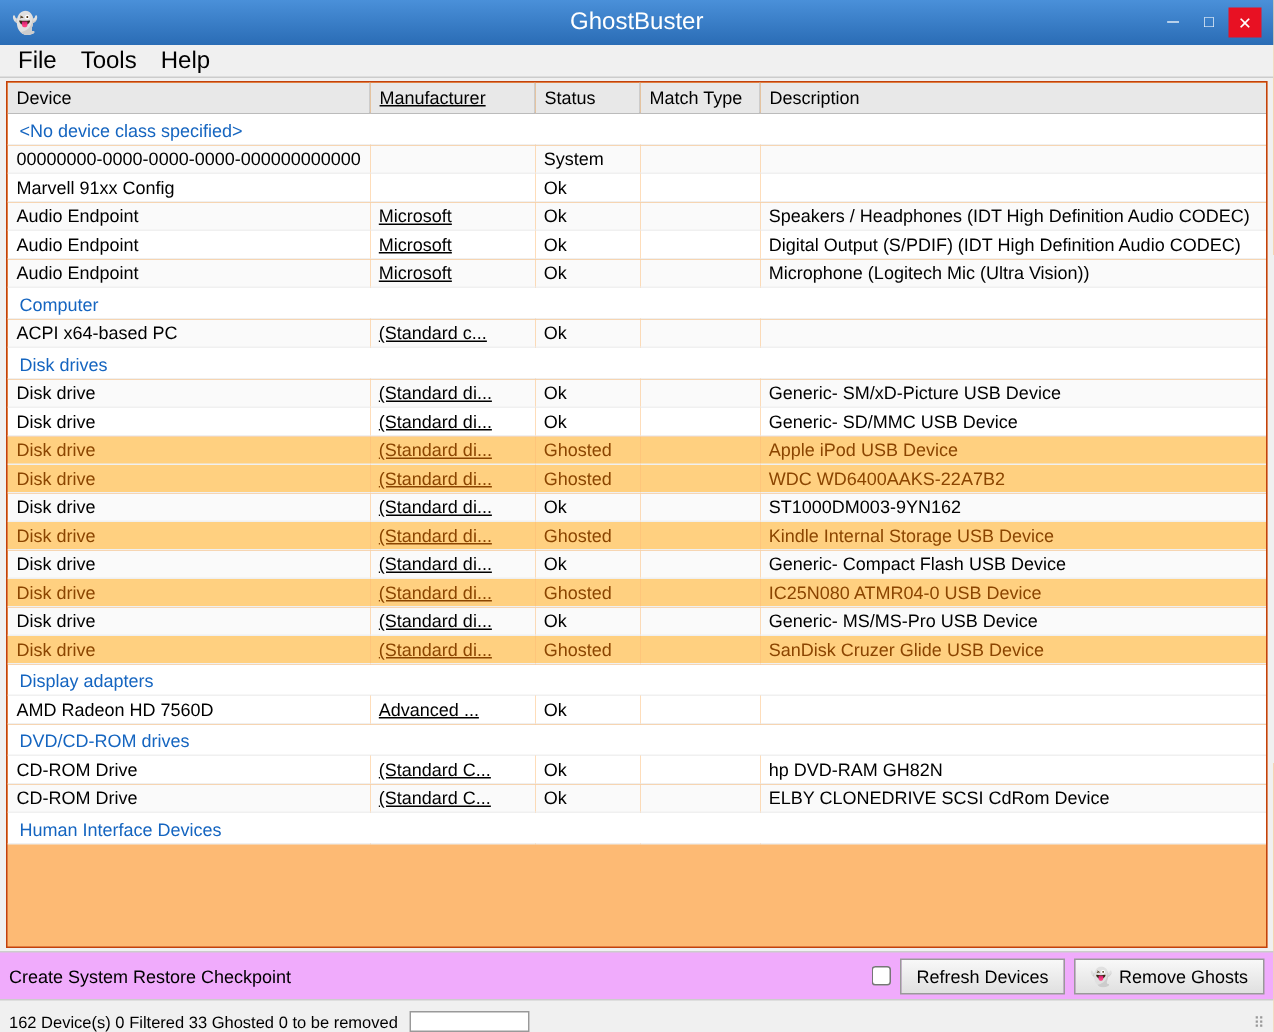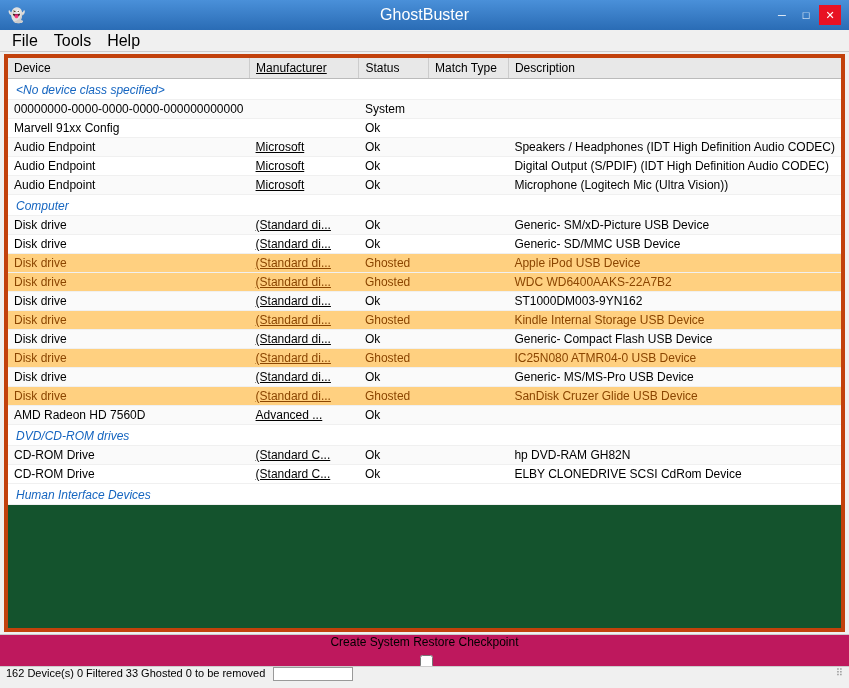--- a/index.html
+++ b/index.html
@@ -67,23 +67,23 @@
     .main-content {
       display: flex;
       flex-direction: column;
       height: calc(688px - 52px);
     }
 
     
     .table-container {
       flex: 1;
       overflow: hidden;
-      border: 4px solid #c2410c;
+      border: 1px solid #c2410c;
       margin: 2px 4px;
-      background: #14532d;
+      background: #fdba74;
       position: relative;
     }
     .table-scroll {
       width: 100%;
       height: 100%;
       overflow-y: auto;
       overflow-x: auto;
     }
 
     table {
@@ -108,21 +108,20 @@
     tbody tr td {
       padding: 2px 6px;
       border-bottom: 1px solid #f0f0f0;
       white-space: nowrap;
       overflow: hidden;
       text-overflow: ellipsis;
     }
 
     .section-header td {
       color: #1565c0;
-      font-style: italic;
       padding: 4px 6px 2px 8px;
       background: white;
       font-size: 12px;
     }
 
     .row-ghosted {
       background: #ffd080;
     }
     .row-ghosted td {
       color: #8b4500;
@@ -132,27 +131,26 @@
     .row-normal:nth-child(even) { background: #fafafa; }
 
     
     .table-scroll::-webkit-scrollbar { width: 14px; }
     .table-scroll::-webkit-scrollbar-track { background: #f0f0f0; }
     .table-scroll::-webkit-scrollbar-thumb { background: #bbb; border: 1px solid #999; }
 
     
     .bottom-bar {
       height: 32px;
-      background: #be185d;
+      background: #f0abfc;
       border-top: 1px solid #ccc;
       display: flex;
       align-items: center;
       padding: 0 6px;
       gap: 6px;
-      flex-direction: column;
     }
     .restore-label {
       font-size: 12px;
       flex: 1;
     }
     .restore-checkbox {
       width: 13px;
       height: 13px;
       margin-left: 4px;
     }
@@ -174,21 +172,21 @@
       background: linear-gradient(to bottom, #f8f8f8, #e0e0e0);
       border: 1px solid #999;
     }
 
     
     .status-bar {
       height: 22px;
       background: #f0f0f0;
       border-top: 1px solid #ccc;
       display: flex;
-      align-items: flex-start;
+      align-items: flex-end;
       padding: 0 6px;
       font-size: 11px;
     }
     .status-progress {
       width: 80px;
       height: 14px;
       border: 1px solid #999;
       background: #fff;
       margin-left: 8px;
     }
@@ -275,20 +273,30 @@
               <td class="col-device">Audio Endpoint</td>
               <td class="col-manufacturer">Microsoft</td>
               <td class="col-status">Ok</td>
               <td class="col-matchtype"></td>
               <td class="col-description">Microphone (Logitech Mic (Ultra Vision))</td>
             </tr>
             <tr class="section-header">
               <td colspan="5">Computer</td>
             </tr>
             <tr class="row-normal">
+              <td class="col-device">ACPI x64-based PC</td>
+              <td class="col-manufacturer">(Standard c...</td>
+              <td class="col-status">Ok</td>
+              <td class="col-matchtype"></td>
+              <td class="col-description"></td>
+            </tr>
+            <tr class="section-header">
+              <td colspan="5">Disk drives</td>
+            </tr>
+            <tr class="row-normal">
               <td class="col-device">Disk drive</td>
               <td class="col-manufacturer">(Standard di...</td>
               <td class="col-status">Ok</td>
               <td class="col-matchtype"></td>
               <td class="col-description">Generic- SM/xD-Picture USB Device</td>
             </tr>
             <tr class="row-normal">
               <td class="col-device">Disk drive</td>
               <td class="col-manufacturer">(Standard di...</td>
               <td class="col-status">Ok</td>
@@ -343,20 +351,23 @@
               <td class="col-status">Ok</td>
               <td class="col-matchtype"></td>
               <td class="col-description">Generic- MS/MS-Pro USB Device</td>
             </tr>
             <tr class="row-ghosted">
               <td class="col-device">Disk drive</td>
               <td class="col-manufacturer">(Standard di...</td>
               <td class="col-status">Ghosted</td>
               <td class="col-matchtype"></td>
               <td class="col-description">SanDisk Cruzer Glide USB Device</td>
+            </tr>
+            <tr class="section-header">
+              <td colspan="5">Display adapters</td>
             </tr>
             <tr class="row-normal">
               <td class="col-device">AMD Radeon HD 7560D</td>
               <td class="col-manufacturer">Advanced ...</td>
               <td class="col-status">Ok</td>
               <td class="col-matchtype"></td>
               <td class="col-description"></td>
             </tr>
             <tr class="section-header">
               <td colspan="5">DVD/CD-ROM drives</td>
@@ -379,20 +390,21 @@
               <td colspan="5">Human Interface Devices</td>
             </tr>
           </tbody>
       </table>
     </div>
   </div>
 
   <div class="bottom-bar">
     <span class="restore-label">Create System Restore Checkpoint</span>
     <input type="checkbox" class="restore-checkbox" style="">
+    <button class="btn">Refresh Devices</button>
     <button class="btn btn-remove">
       <span>👻</span>
       <span>Remove Ghosts</span>
     </button>
   </div>
 
   <div class="status-bar">
     <span>162 Device(s)  0 Filtered  33 Ghosted  0 to be removed</span>
     <div class="status-progress"></div>
     <span class="resize-dots">⠿</span>

